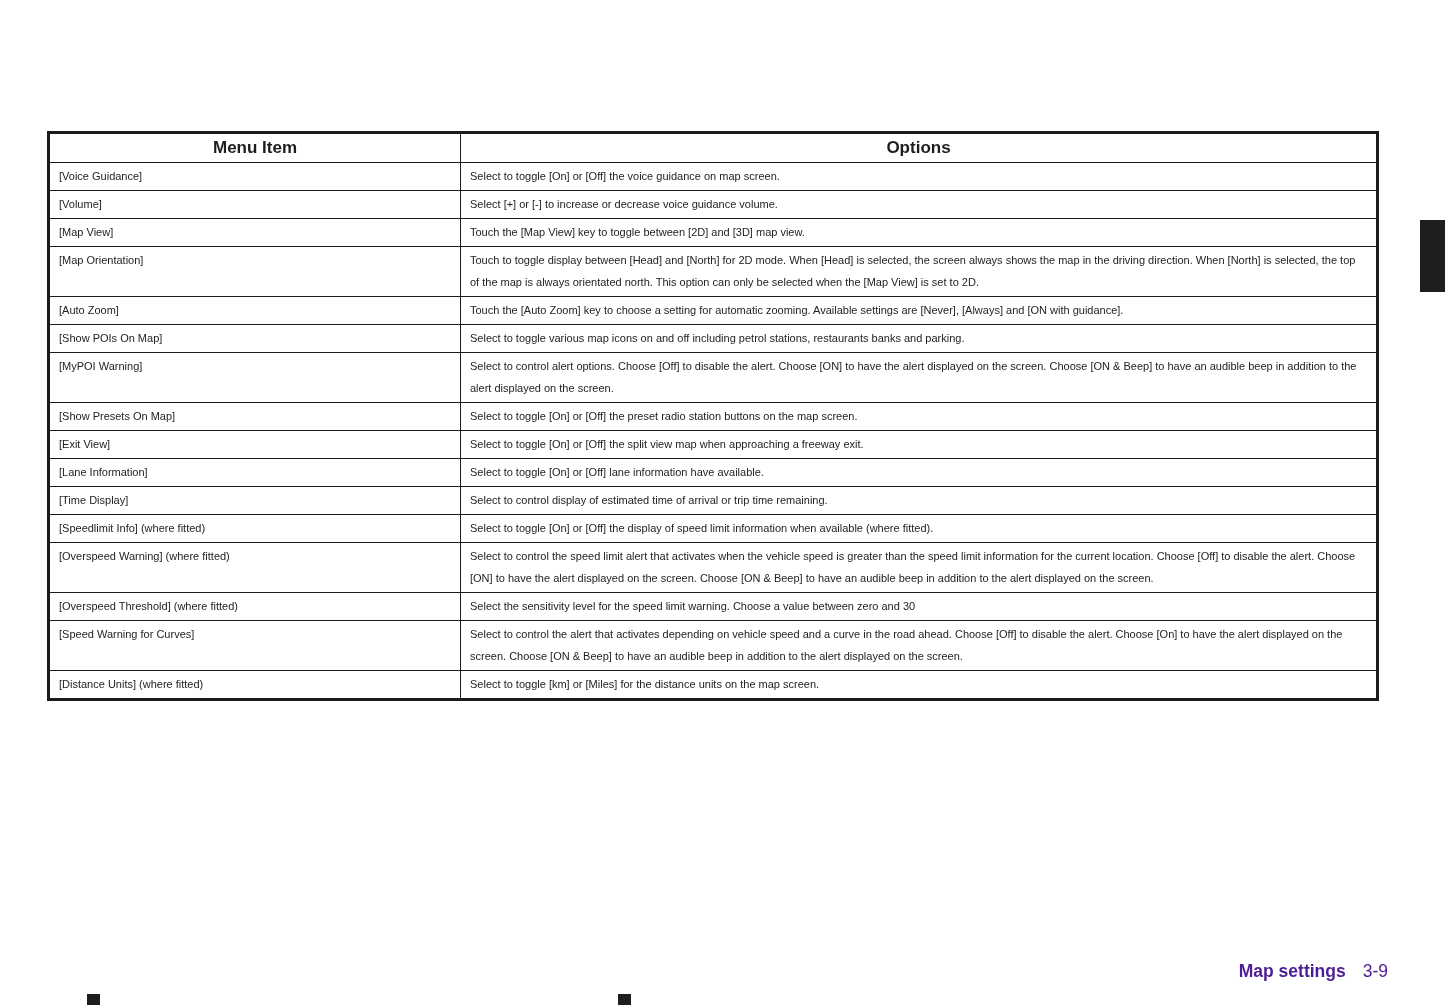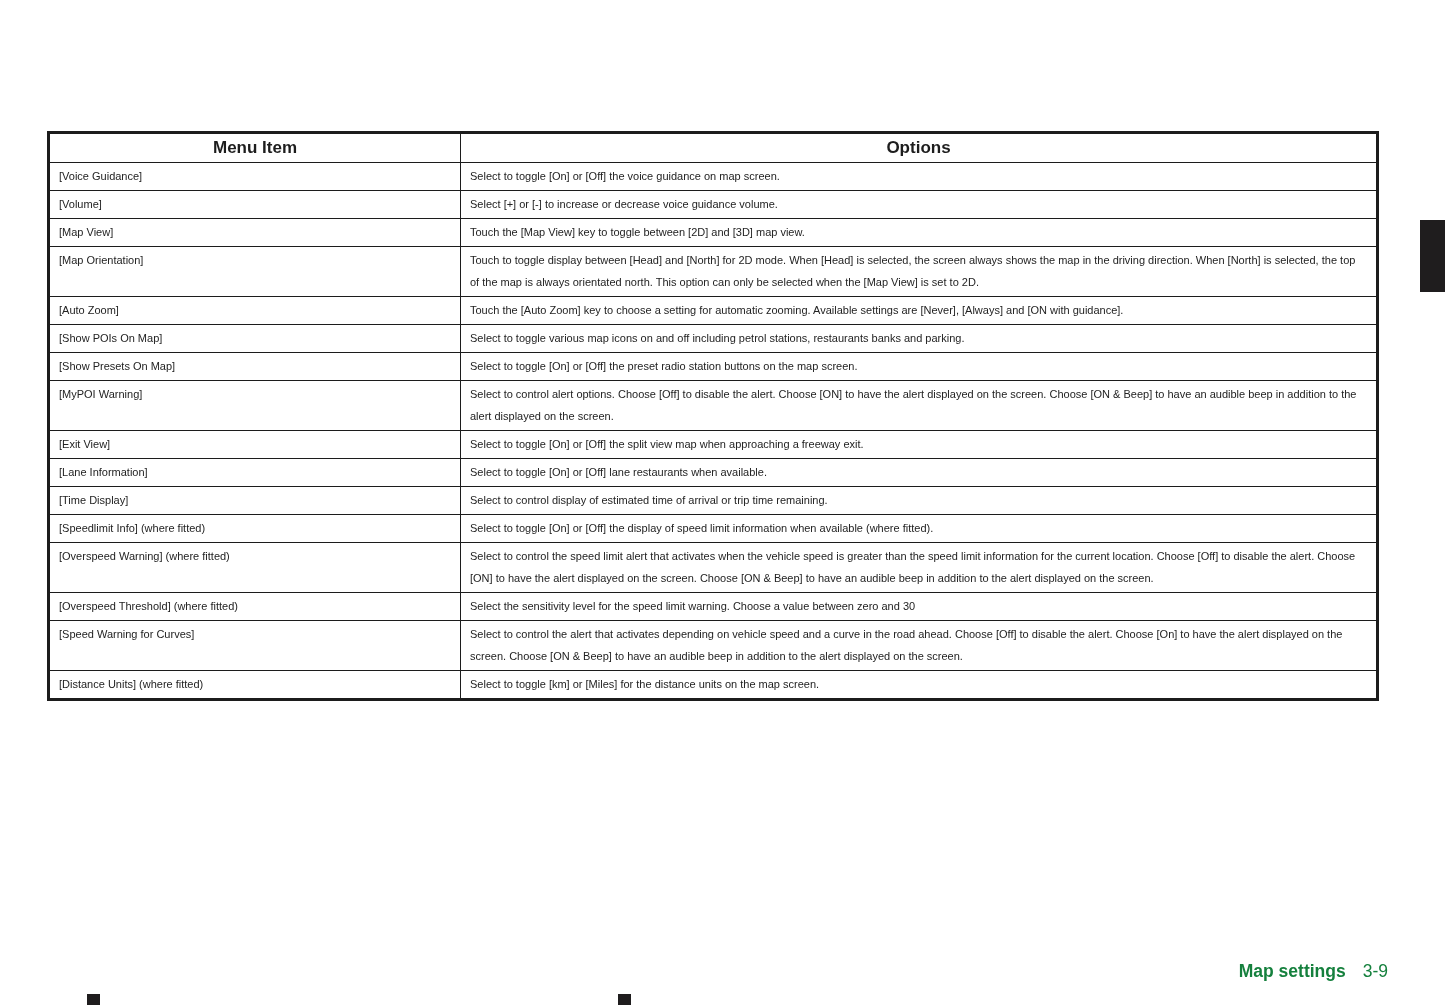--- a/index.html
+++ b/index.html
@@ -52,21 +52,21 @@
     text-align: left;
   }
   td.col-menu, th.col-menu { width: 394px; }
   th.col-options, td.col-options { }
   .footer {
     position: absolute;
     top: 961px;
     right: 57px;
     white-space: nowrap;
     font-size: 17.5px;
-    color: #15803d;
+    color: #4c1d95;
   }
   .footer .section { font-weight: bold; }
   .footer .pagenum { font-weight: normal; margin-left: 17px; }
   .edge-tab {
     position: absolute;
     right: 0;
     top: 220px;
     width: 25px;
     height: 72px;
     background: #1f1d1e;
@@ -113,34 +113,34 @@
           </tr>
           <tr>
             <td class="col-menu">[Auto Zoom]</td>
             <td class="col-options">Touch the [Auto Zoom] key to choose a setting for automatic zooming. Available settings are [Never], [Always] and [ON with guidance].</td>
           </tr>
           <tr>
             <td class="col-menu">[Show POIs On Map]</td>
             <td class="col-options">Select to toggle various map icons on and off including petrol stations, restaurants banks and parking.</td>
           </tr>
           <tr>
+            <td class="col-menu">[MyPOI Warning]</td>
+            <td class="col-options">Select to control alert options. Choose [Off] to disable the alert. Choose [ON] to have the alert displayed on the screen. Choose [ON &amp; Beep] to have an audible beep in addition to the alert displayed on the screen.</td>
+          </tr>
+          <tr>
             <td class="col-menu">[Show Presets On Map]</td>
             <td class="col-options">Select to toggle [On] or [Off] the preset radio station buttons on the map screen.</td>
-          </tr>
-          <tr>
-            <td class="col-menu">[MyPOI Warning]</td>
-            <td class="col-options">Select to control alert options. Choose [Off] to disable the alert. Choose [ON] to have the alert displayed on the screen. Choose [ON &amp; Beep] to have an audible beep in addition to the alert displayed on the screen.</td>
           </tr>
           <tr>
             <td class="col-menu">[Exit View]</td>
             <td class="col-options">Select to toggle [On] or [Off] the split view map when approaching a freeway exit.</td>
           </tr>
           <tr>
             <td class="col-menu">[Lane Information]</td>
-            <td class="col-options">Select to toggle [On] or [Off] lane restaurants when available.</td>
+            <td class="col-options">Select to toggle [On] or [Off] lane information have available.</td>
           </tr>
           <tr>
             <td class="col-menu">[Time Display]</td>
             <td class="col-options">Select to control display of estimated time of arrival or trip time remaining.</td>
           </tr>
           <tr>
             <td class="col-menu">[Speedlimit Info] (where fitted)</td>
             <td class="col-options">Select to toggle [On] or [Off] the display of speed limit information when available (where fitted).</td>
           </tr>
           <tr>

